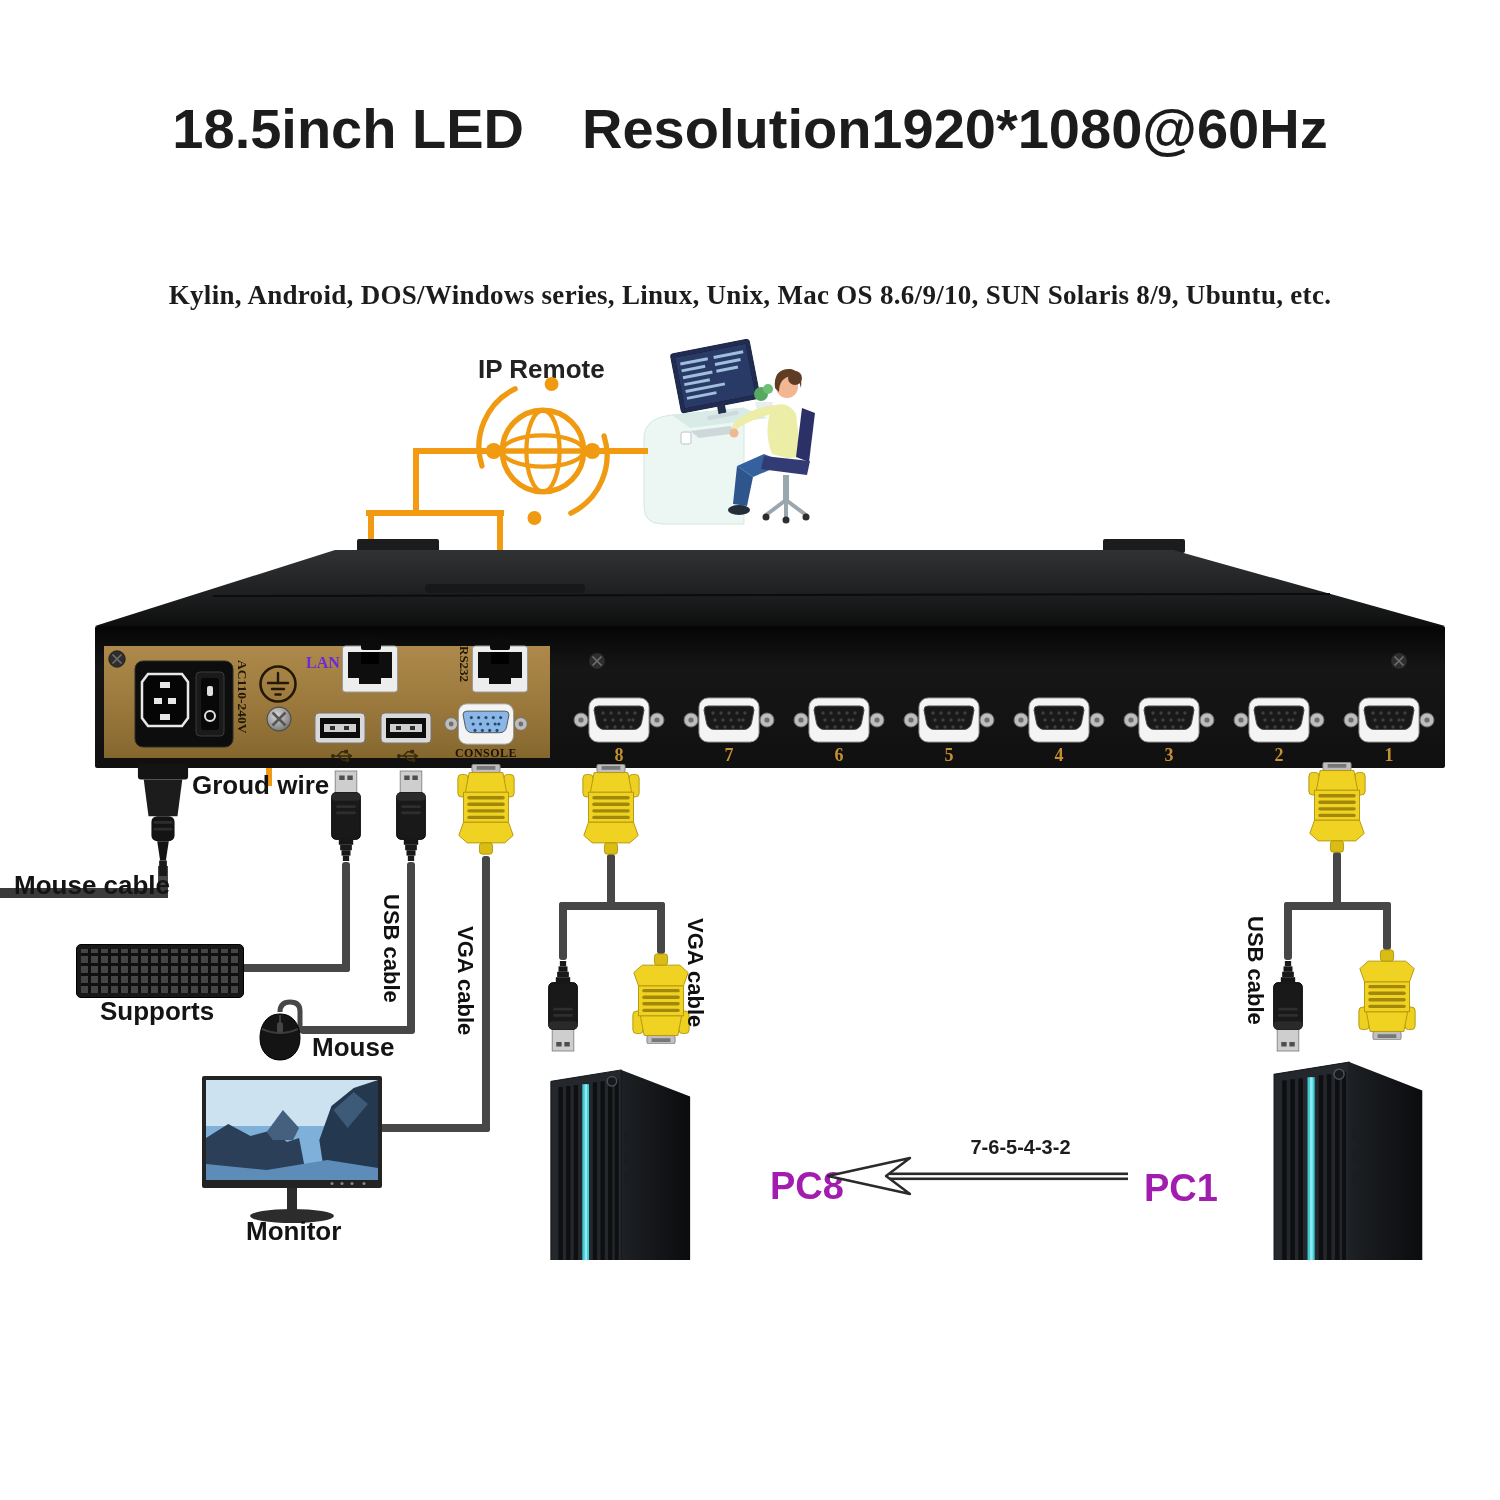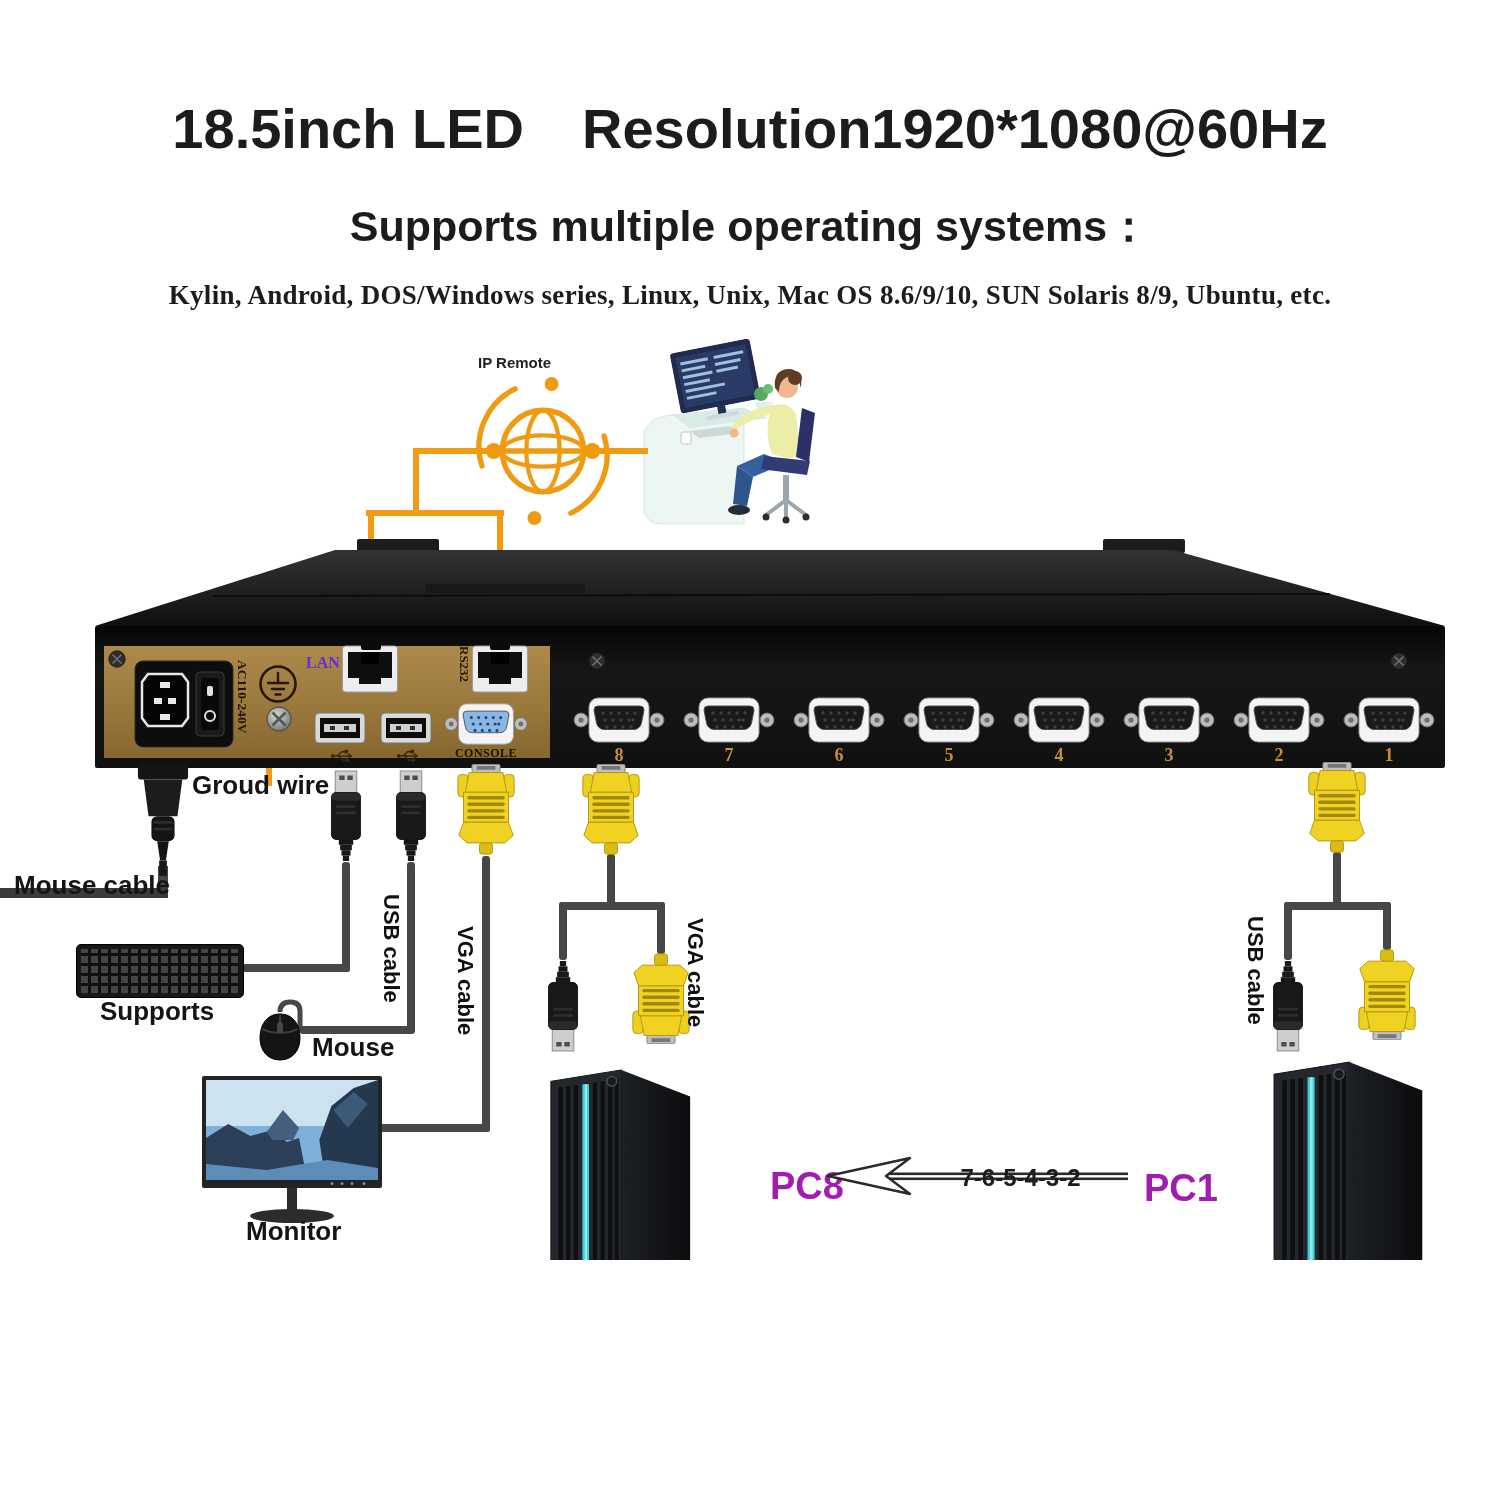--- a/index.html
+++ b/index.html
@@ -8,21 +8,21 @@
   .abs{position:absolute;}
   
   .title-row{top:96px;left:0;width:1500px;display:flex;justify-content:center;gap:58px;
              font-size:56px;font-weight:700;color:#1c1c1c;}
   .subtitle{top:198px;left:0;width:1500px;text-align:center;font-size:43px;font-weight:700;color:#1c1c1c;}
   .osline{top:280px;left:0;width:1500px;text-align:center;font-size:27px;font-weight:600;
           letter-spacing:.3px;color:#1c1c1c;font-family:Liberation Serif, serif;}
   
   .lbl{font-size:26px;font-weight:700;color:#141414;white-space:nowrap;}
   .vlbl{writing-mode:vertical-rl;font-size:22px;font-weight:700;color:#101010;white-space:nowrap;}
-  .smlbl{font-size:15px;font-weight:600;color:#222;}
+  .smlbl{font-size:26px;font-weight:600;color:#222;}
   
   .oline{position:absolute;background:#f39a13;}
   
   .cable{position:absolute;background:#474747;border-radius:3px;}
   
   .face{top:626px;left:95px;width:1350px;height:142px;background:linear-gradient(180deg,#050505,#161616 30%,#101010);
         border-radius:2px;}
   .gold{top:646px;left:104px;width:446px;height:112px;background:linear-gradient(180deg,#ad8a4b,#9a783c 55%,#85672e);}
   .dlbl{font-family:"Liberation Serif",serif;font-weight:700;color:#6d28d9;}
   .vdlbl{writing-mode:vertical-rl;font-family:"Liberation Serif",serif;font-weight:700;color:#221604;}
@@ -33,21 +33,21 @@
   .consolelbl{font-family:"Liberation Serif",serif;font-weight:700;font-size:12px;letter-spacing:.5px;
               color:#1b1105;text-align:center;}
   
   .kbd{top:944px;left:76px;width:166px;height:52px;background:#181818;border:1px solid #000;border-radius:5px;}
   .kbd .keys{position:absolute;left:4px;top:4px;right:4px;bottom:4px;
      background-color:#0f0f0f;
      background-image:repeating-linear-gradient(0deg,transparent 0 7px,#0f0f0f 7px 10px),
                       repeating-linear-gradient(90deg,#454545 0 7px,#0f0f0f 7px 10px);}
   
   .flowtxt{font-size:38px;font-weight:600;color:#a21caf;margin-top:13px;}
-  .seqtxt{top:1136px;left:928px;width:185px;text-align:center;font-size:24px;font-weight:600;color:#1c1c1c;margin-top:28px;}
+  .seqtxt{top:1136px;left:928px;width:185px;text-align:center;font-size:20px;font-weight:600;color:#1c1c1c;}
   
   .badge{top:1350px;left:1252px;width:198px;height:92px;border:2px solid #3c3c3c;border-radius:50%;
          text-align:center;line-height:92px;font-size:34px;font-weight:700;letter-spacing:1px;color:#161616;}
 </style>
 </head>
 <body>
 
 <div class="canvas">
 
   
@@ -228,21 +228,20 @@
         <path d="M0,100 H170 V88 L120,80 L60,90 L0,84 Z" fill="#5d8cb8"></path>
       </symbol>
     </defs>
   </svg>
 
   
   <div class="abs title-row">
     <span>18.5inch LED</span>
     <span>Resolution1920*1080@60Hz</span>
   </div>
-  <div class="abs subtitle">Supports multiple operating systems：</div>
   <div class="abs osline">Kylin, Android, DOS/Windows series, Linux, Unix, Mac OS 8.6/9/10, SUN Solaris 8/9, Ubuntu, etc.</div>
 
   
   <div class="abs smlbl" style="top:354px;left:478px;">IP Remote</div>
   <svg class="abs" style="top:376px;left:468px;" width="150" height="150">
       <use href="#sym-globe"></use>
     </svg>
 
   
   <svg class="abs" style="top:336px;left:626px;" width="200" height="192" viewBox="0 0 200 192">

